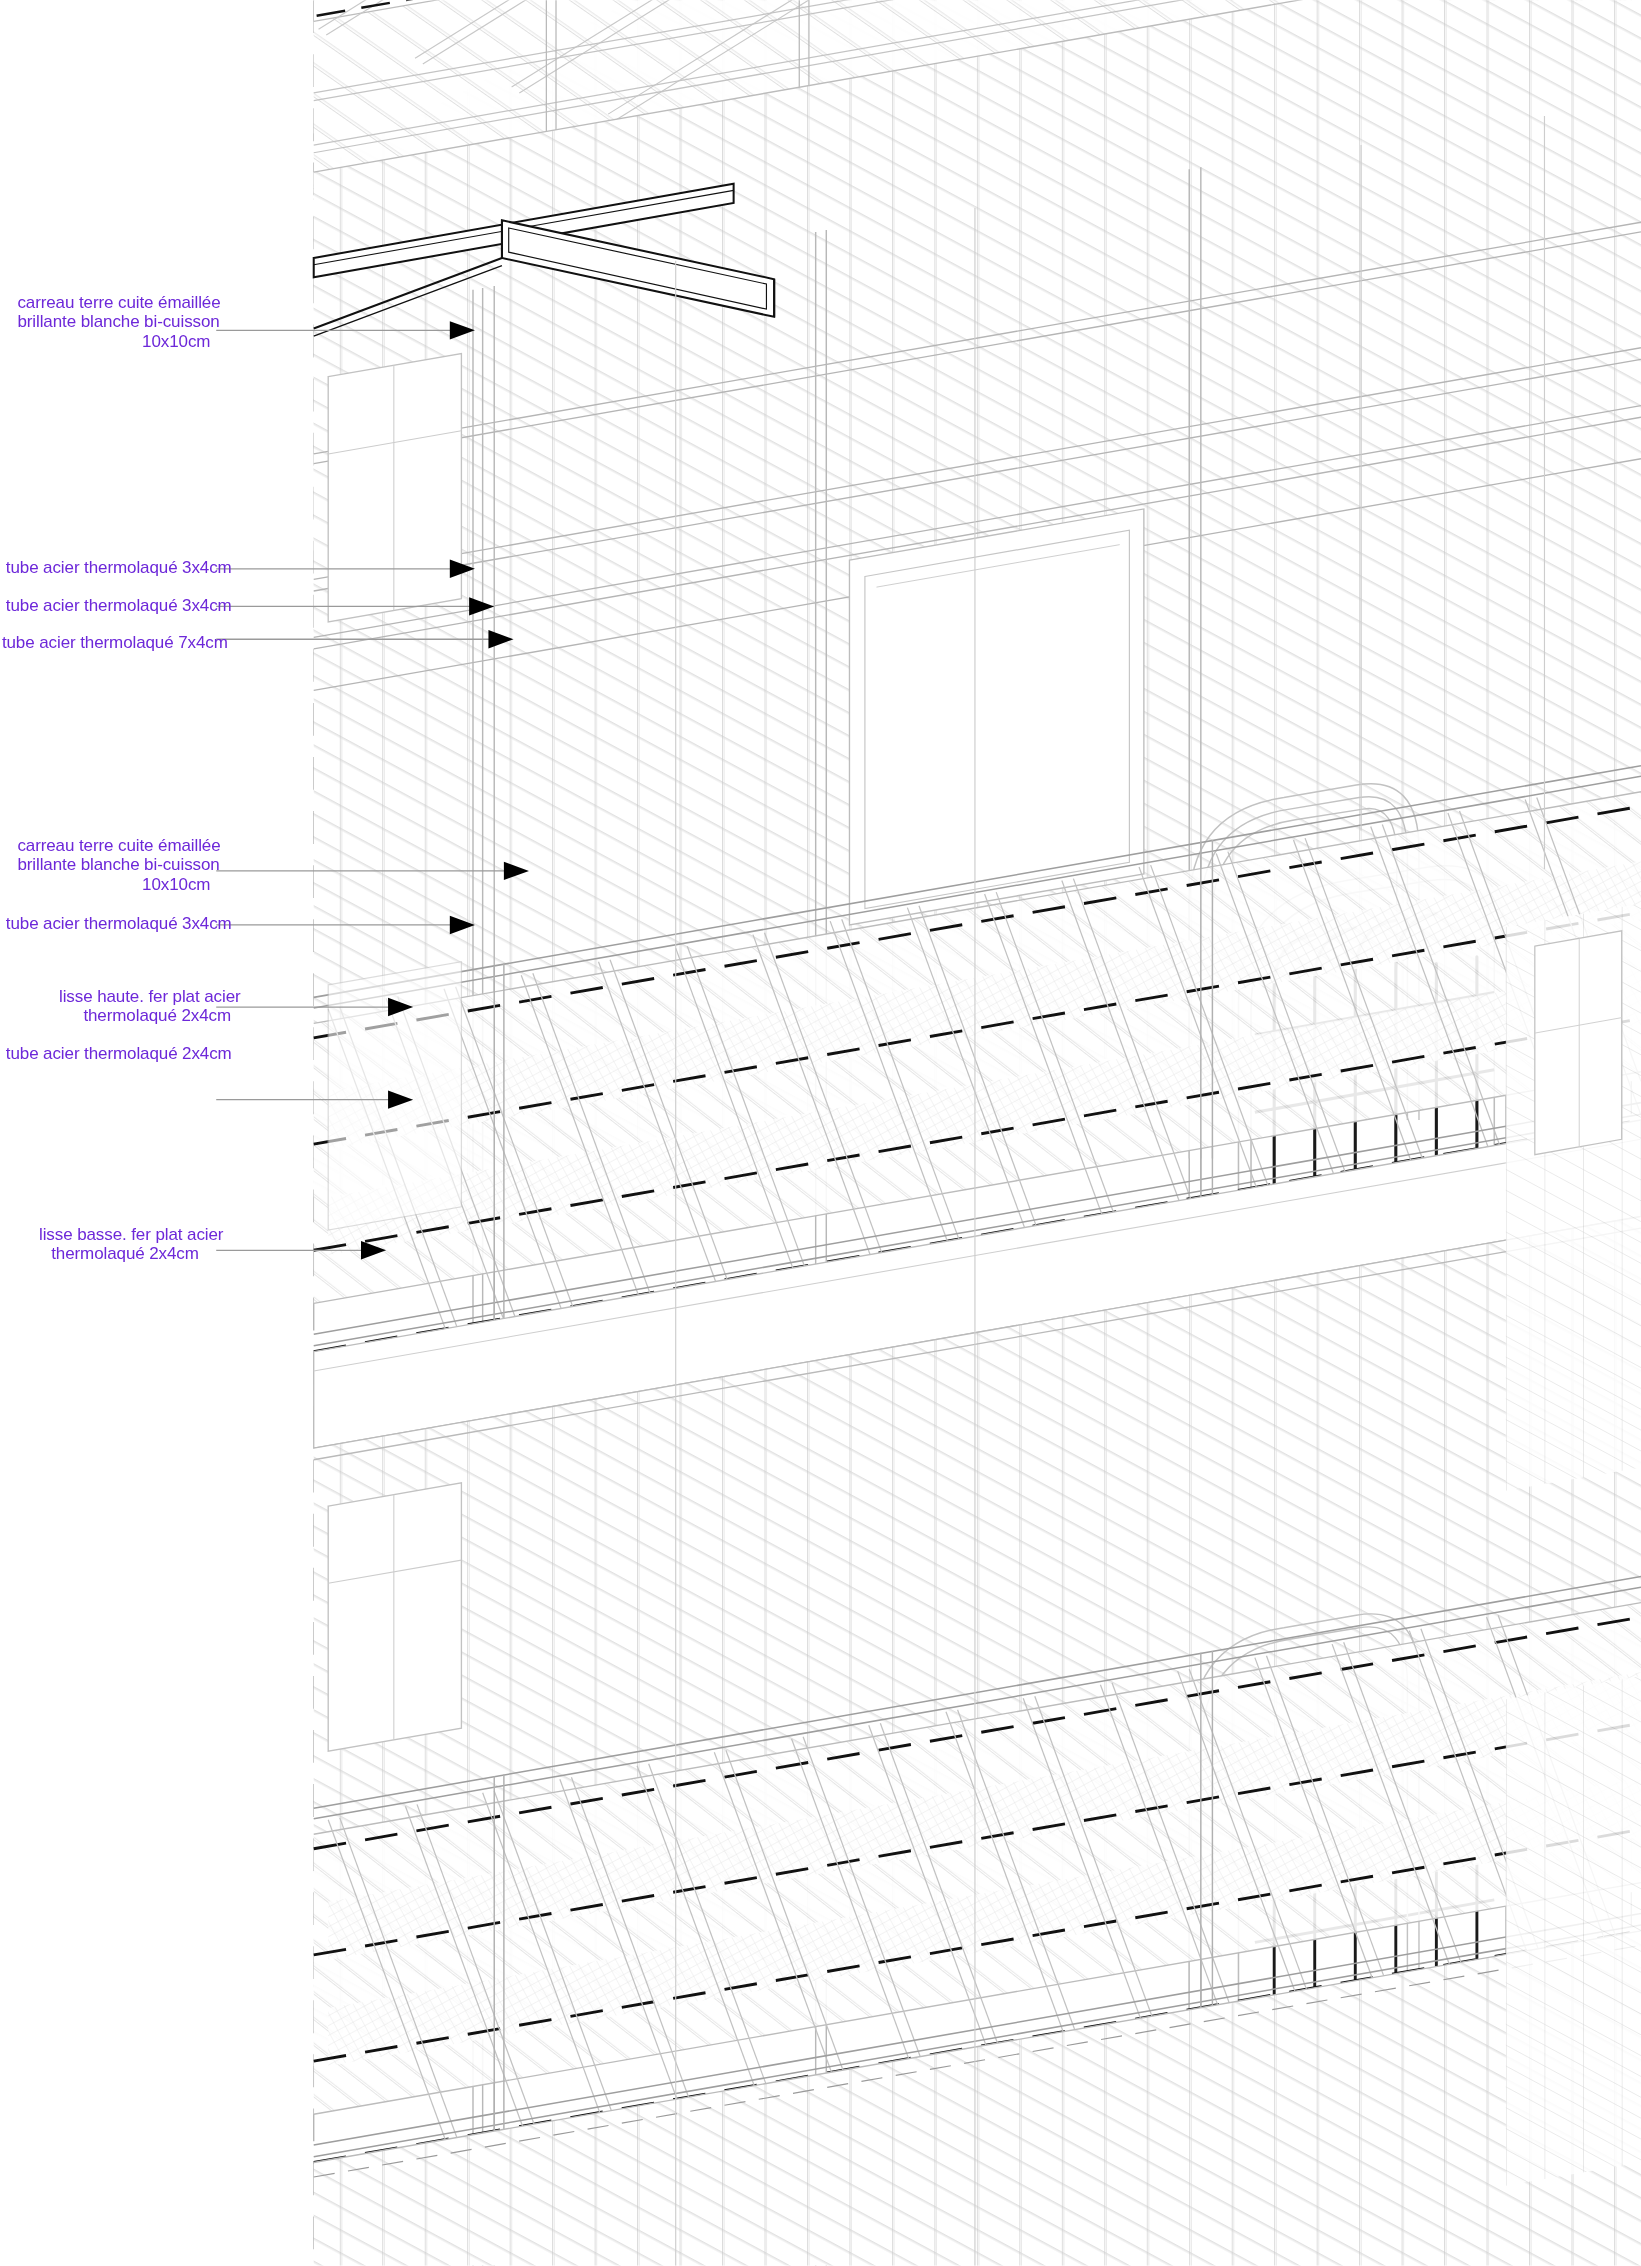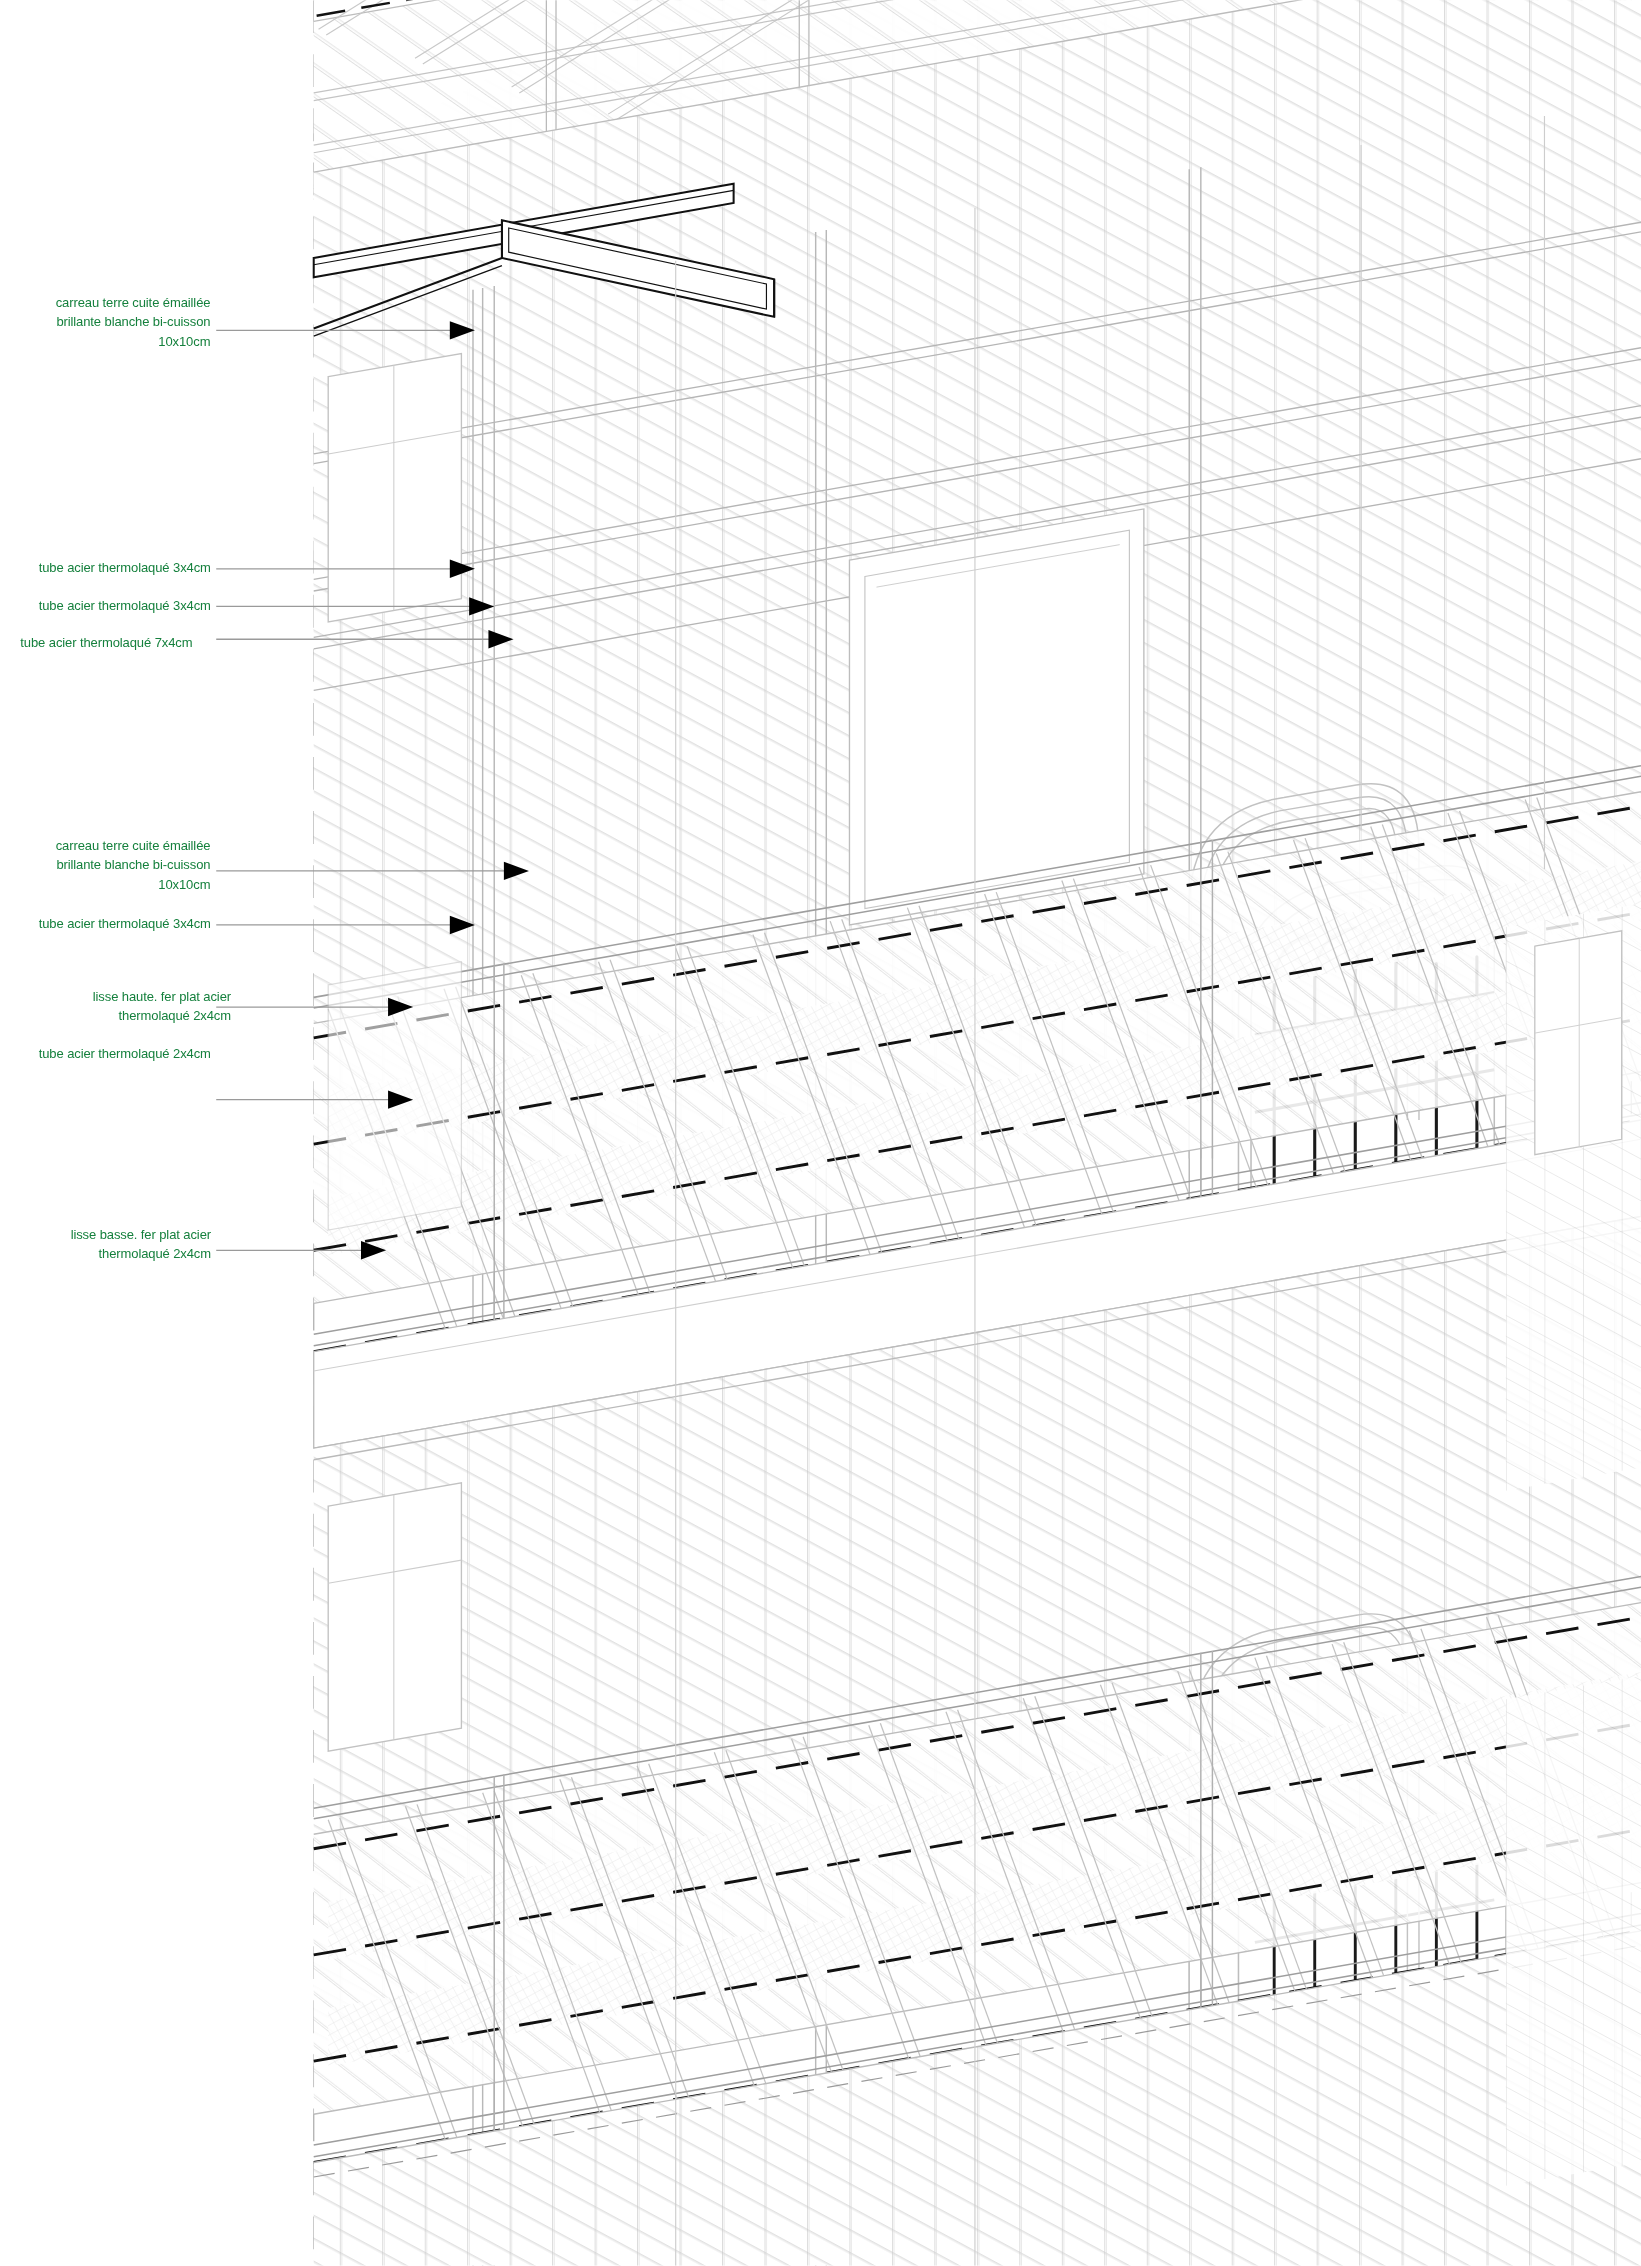--- a/index.html
+++ b/index.html
@@ -2,23 +2,23 @@
 <html><head>
 <meta charset="utf-8">
 <style>
   html,body{margin:0;padding:0;background:#fff;}
   body{width:1641px;height:2266px;overflow:hidden;font-family:"Liberation Sans",sans-serif;}
   #stage{position:relative;width:1641px;height:2266px;background:#ffffff;}
   svg{display:block;}
   .lbl{
     position:absolute;
     font-family:"Liberation Sans",sans-serif;
-    font-size:13px;
+    font-size:17px;
     line-height:19.3px;
-    color:#15803d;
+    color:#6d28d9;
     white-space:pre;
     text-align:right;
     letter-spacing:-0.1px;
   }
 </style>
 </head>
 <body>
 
 <div id="stage">
 
@@ -466,17 +466,17 @@
 
   <div id="labels">
       <div class="lbl" style="left: 17.4px; top: 293px; width: 193px; text-align: right;"><div>carreau terre cuite émaillée</div><div>brillante blanche bi-cuisson</div><div>10x10cm</div></div>
       <div class="lbl" style="left: 5.8px; top: 558px; width: 205px; text-align: right;"><div>tube acier thermolaqué 3x4cm</div></div>
       <div class="lbl" style="left: 5.8px; top: 596px; width: 205px; text-align: right;"><div>tube acier thermolaqué 3x4cm</div></div>
       <div class="lbl" style="left: 1.9px; top: 633px; width: 209px; text-align: center;"><div>tube acier thermolaqué 7x4cm</div></div>
       <div class="lbl" style="left: 17.4px; top: 836px; width: 193px; text-align: right;"><div>carreau terre cuite émaillée</div><div>brillante blanche bi-cuisson</div><div>10x10cm</div></div>
       <div class="lbl" style="left: 5.8px; top: 914px; width: 205px; text-align: right;"><div>tube acier thermolaqué 3x4cm</div></div>
       <div class="lbl" style="left: 39px; top: 987px; width: 172px; text-align: right; margin-left: 20px;"><div>lisse haute. fer plat acier</div><div>thermolaqué 2x4cm</div></div>
       <div class="lbl" style="left: 5.8px; top: 1044px; width: 205px; text-align: right;"><div>tube acier thermolaqué 2x4cm</div></div>
-      <div class="lbl" style="left: 39px; top: 1225px; width: 172px; text-align: right;"><div>lisse basse. fer plat acier</div><div>thermolaqué 2x4cm</div></div>
+      <div class="lbl" style="left: 39px; top: 1225px; width: 172px; text-align: center;"><div>lisse basse. fer plat acier</div><div>thermolaqué 2x4cm</div></div>
     </div>
 
 </div>
 
 
 </body></html>

